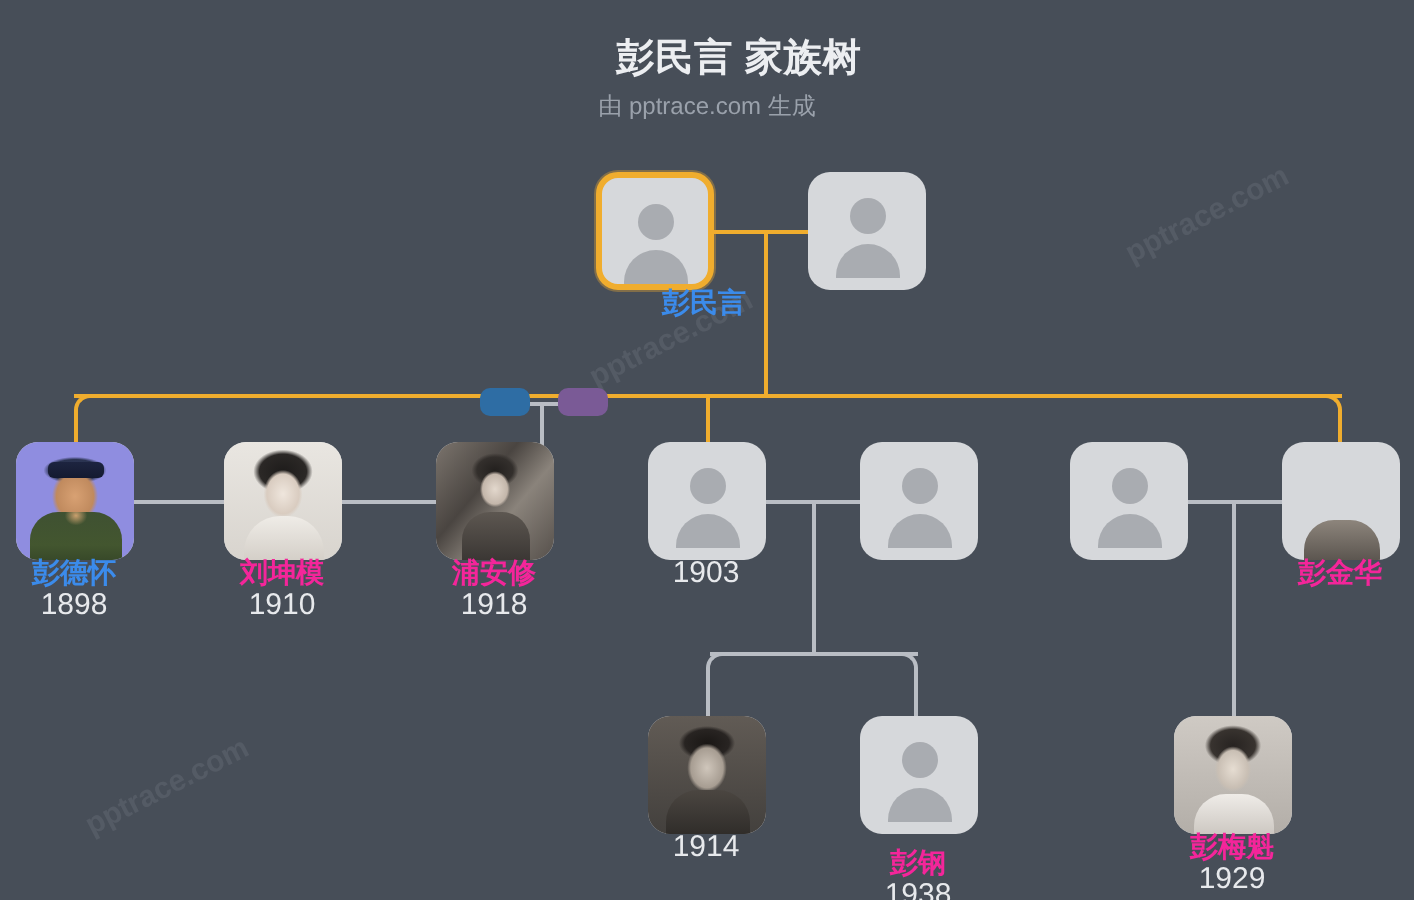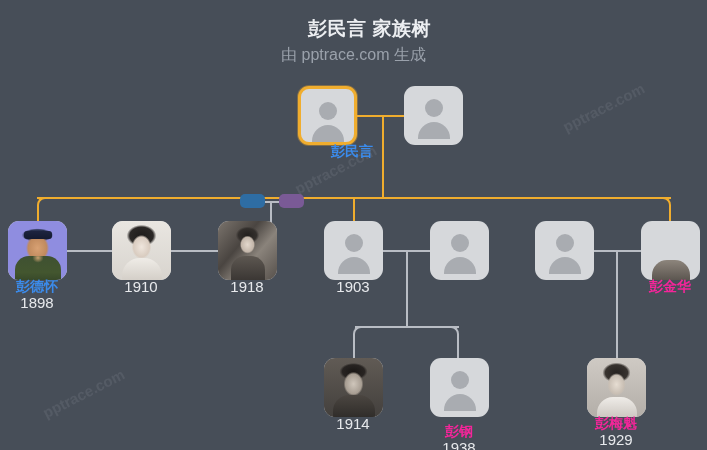--- a/index.html
+++ b/index.html
@@ -27,21 +27,21 @@
     font-size: 19px;
     font-weight: bold;
     letter-spacing: 0.5px;
   }
   #subtitle {
     position: absolute;
     left: 0; top: 45px;
     width: 707px;
     text-align: center;
     color: #9aa1ab;
-    font-size: 16px;
+    font-size: 12px;
   }
 
   
   .wm {
     position: absolute;
     color: rgba(233,236,240,0.085);
     font-size: 15px;
     font-weight: bold;
     transform: rotate(-27deg);
     transform-origin: left top;
@@ -310,27 +310,29 @@
   </div>
   <div class="label m" style="left:-23px; top:279px;">
     <span class="nm">彭德怀</span>
     <span class="yr">1898</span>
   </div>
 
   <div class="node" style="left:112px; top:221px;">
     <div class="photo p-lkm"></div>
   </div>
   <div class="label f" style="left:81px; top:279px;">
+    <span class="nm">刘坤模</span>
     <span class="yr">1910</span>
   </div>
 
   <div class="node" style="left:218px; top:221px;">
     <div class="photo p-pax"></div>
   </div>
   <div class="label f" style="left:187px; top:279px;">
+    <span class="nm">浦安修</span>
     <span class="yr">1918</span>
   </div>
 
   <div class="node" style="left:324px; top:221px;">
     <div class="avatar">
       <div class="head"></div>
         <div class="body"></div>
     </div>
   </div>
   <div class="label m" style="left:293px; top:279px;">

